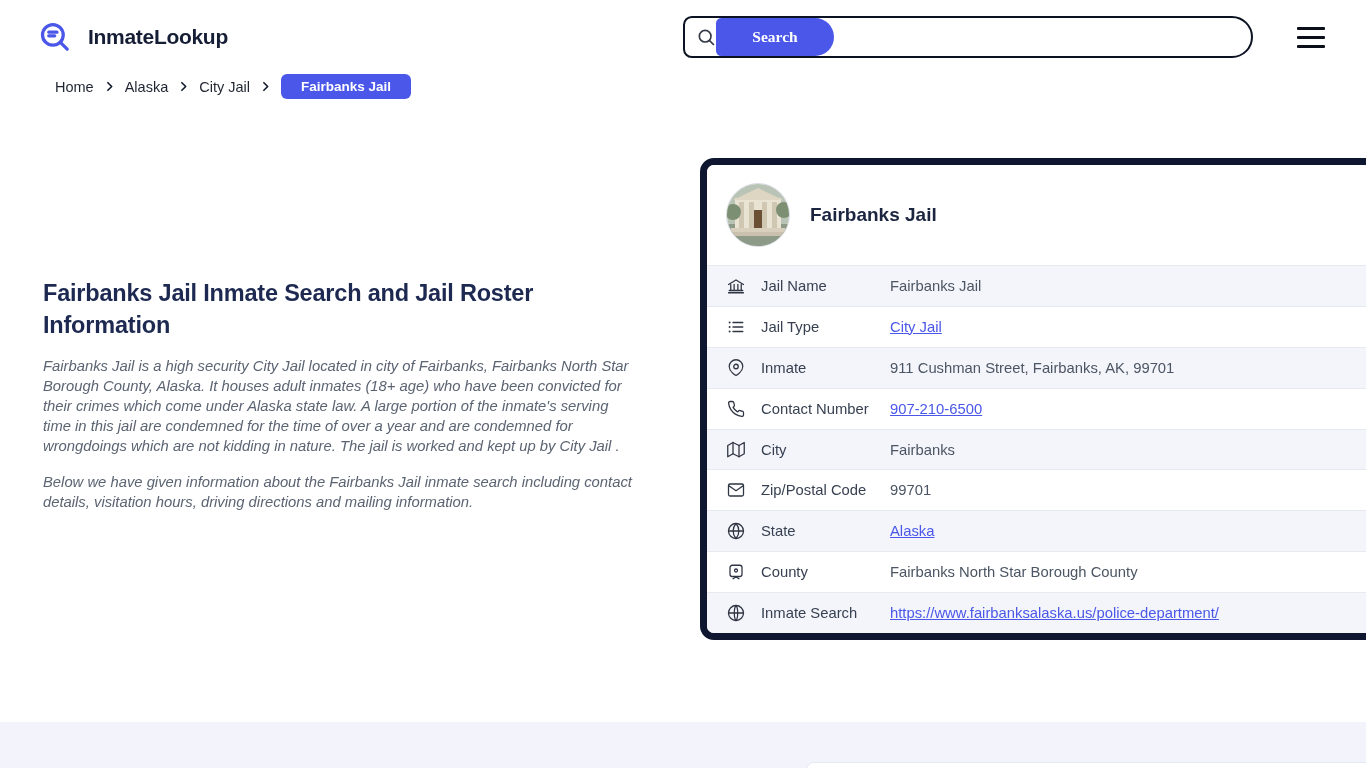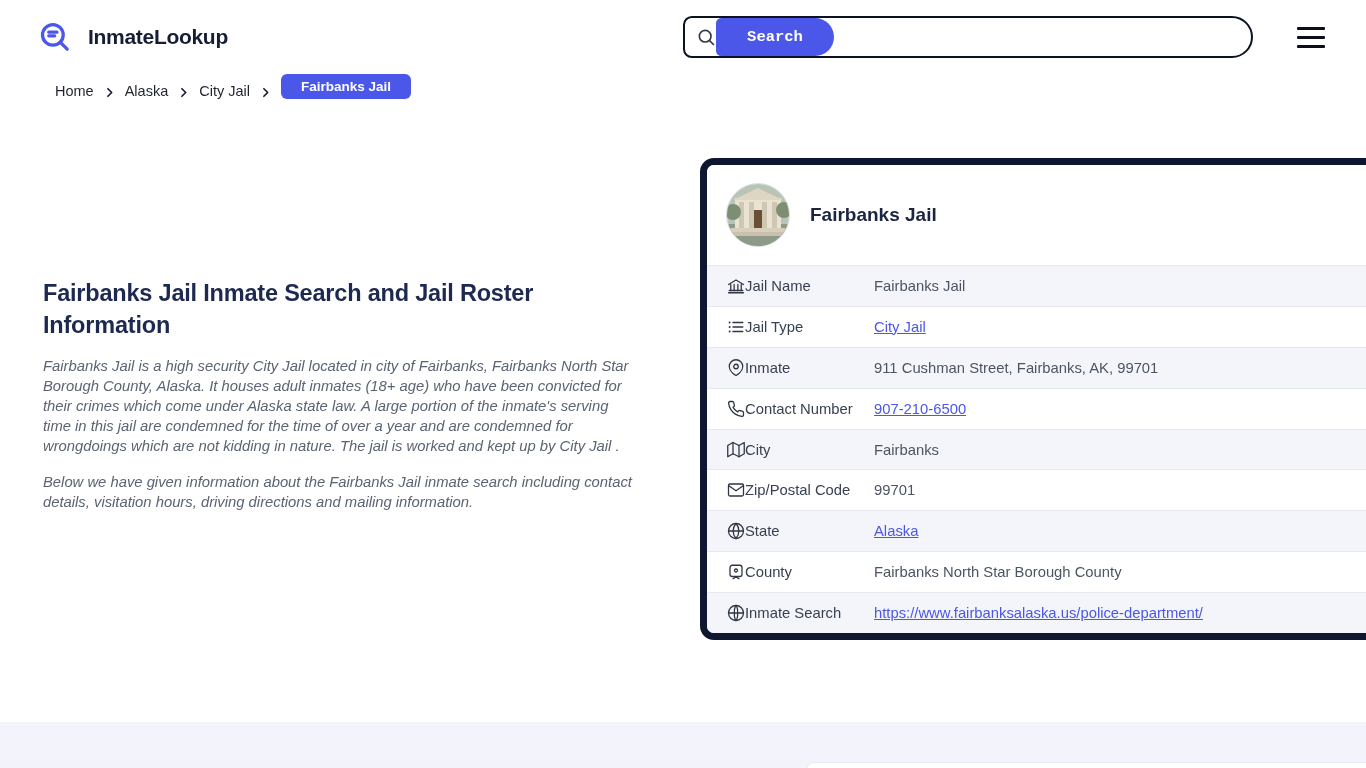--- a/index.html
+++ b/index.html
@@ -13,28 +13,28 @@
   .logo-text { font-size:21px; font-weight:700; color:#161e36; letter-spacing:-0.3px; }
 
   .search-wrap { position:absolute; left:683px; top:16px; width:570px; height:42px;
     display:flex; align-items:stretch; background:#ffffff;
     border:2px solid #0b1222; border-radius:10px 24px 24px 10px; overflow:hidden; }
   .search-icon { display:flex; align-items:center; padding-left:11px; color:#333a46; }
   .search-input { flex:1; border:none; outline:none; padding:0 10px; font-size:15px;
     font-family:"Liberation Sans", sans-serif; color:#1f2430; background:transparent; }
   .search-input::placeholder { color:#9aa1ad; }
   .search-btn { width:118px; border:none; background:#4a57e8; color:#ffffff; font-weight:700;
-    font-size:15.5px; font-family:Liberation Mono, monospace; cursor:pointer;
+    font-size:15.5px; font-family:Liberation Serif, serif; cursor:pointer;
     border-radius:6px 22px 22px 6px; }
   .hamburger { position:absolute; left:1297px; top:27px; width:28px; height:21px;
     display:flex; flex-direction:column; justify-content:space-between; cursor:pointer; }
   .hamburger span { display:block; height:3px; background:#0b0f1a; border-radius:1px; }
 
   
-  .breadcrumb { position:absolute; left:55px; top:74px; display:flex; align-items:flex-end; gap:9px; }
+  .breadcrumb { position:absolute; left:55px; top:74px; display:flex; align-items:center; gap:9px; }
   .crumb { font-size:14.5px; color:#1f2430; cursor:pointer; }
   .crumb-sep { display:flex; align-items:center; color:#10182b; }
   .crumb-badge { background:#4a57e8; color:#ffffff; font-size:13.5px; font-weight:700;
     padding:5px 20px; border-radius:6px; cursor:pointer; }
 
   
   .page-title { position:absolute; left:43px; top:277px; width:555px;
     font-size:23.5px; line-height:32px; font-weight:700; color:#1d2950; letter-spacing:-0.2px; }
   .para { position:absolute; left:43px; width:594px; font-size:14.8px; line-height:20px; color:#5b6472;font-style:italic; }
   .para-1 { top:356px; }
@@ -49,21 +49,21 @@
     border:1px solid #d8dbe6; flex:0 0 auto; }
   .avatar svg { display:block; }
   .card-title { margin-left:20px; font-size:19px; font-weight:700; color:#1b2540; }
 
   .card-table { position:absolute; left:0; top:100px; right:0; bottom:0;
     display:flex; flex-direction:column; }
   .row { flex:1; display:flex; align-items:center; padding-left:20px; border-top:1px solid #e7e9f1; }
   .row:nth-child(odd) { background:#f4f5fb; }
   .row-icon { width:18px; height:18px; color:#2f3542; flex:0 0 auto; }
   .row-icon svg { display:block; }
-  .row-label { margin-left:0; width:129px; font-size:14.8px; color:#374151; flex:0 0 auto; }
+  .row-label { margin-left:16px; width:129px; font-size:14.8px; color:#374151; flex:0 0 auto; }
   .row-value { font-size:14.8px; color:#4b5563; white-space:nowrap; }
   a.row-value { color:#4a57e8; text-decoration:underline; cursor:pointer; }
 
   
   .bottom-band { position:absolute; left:0; top:722px; width:1366px; height:46px; background:#f3f4fb; }
   .bottom-card { position:absolute; left:806px; top:762px; width:694px; height:40px;
     background:#ffffff; border:1px solid #e6e8f2; border-radius:8px 8px 0 0; }
 </style>
 </head>
 <body>

